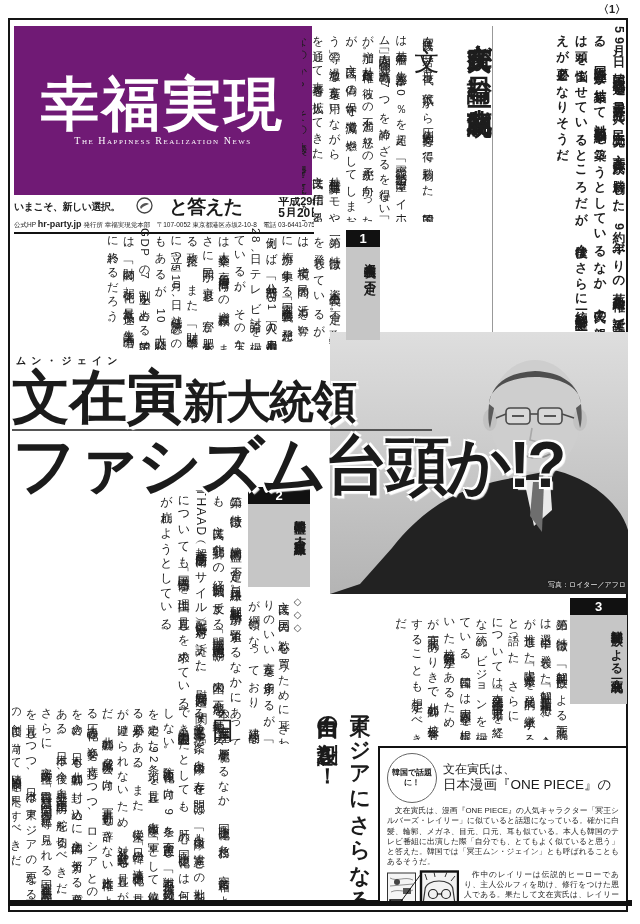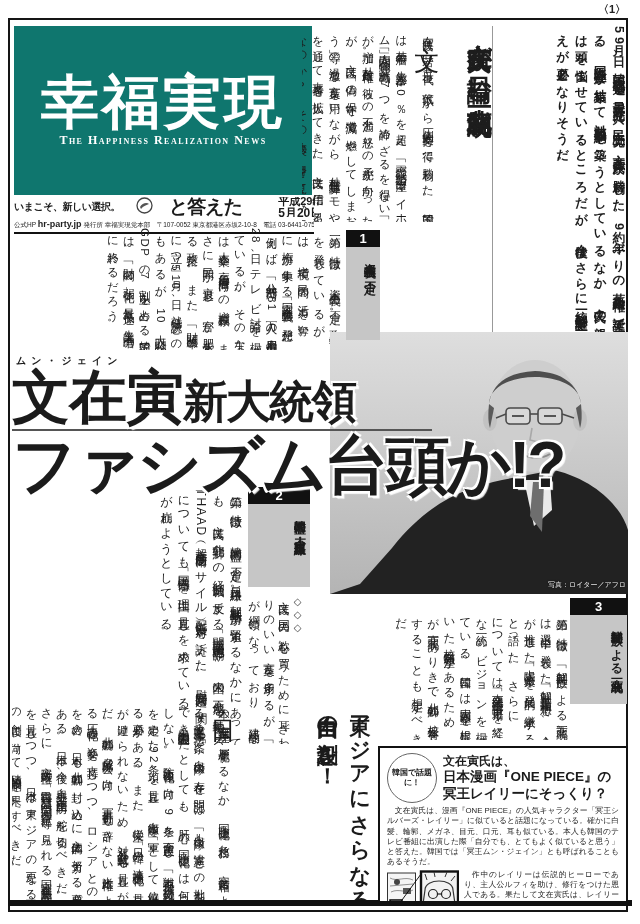--- a/index.html
+++ b/index.html
@@ -4,25 +4,25 @@
 <style>
   html,body{margin:0;padding:0;background:#fff;}
   body{width:640px;height:924px;position:relative;overflow:hidden;
        font-family:"Liberation Sans","DejaVu Sans",sans-serif;color:#1b1b1b;}
   .abs{position:absolute;}
   
   .frame{left:8px;top:18px;width:620px;height:894px;border:2px solid #151515;box-sizing:border-box;}
   .corner-mark{left:598px;top:2px;font-size:11px;font-weight:bold;color:#222;}
   .bottom-bar{left:8px;top:900px;width:624px;height:6px;background:#111;}
   
-  .masthead{left:14px;top:26px;width:298px;height:169px;background:#0f766e;
+  .masthead{left:14px;top:26px;width:298px;height:169px;background:#701a75;
             display:flex;flex-direction:column;align-items:center;justify-content:center;overflow:hidden;}
   .mh-jp{color:#fff;font-weight:900;font-size:58px;line-height:1.0;letter-spacing:3px;white-space:nowrap;}
-  .mh-sub{color:#fff;font-family:"Liberation Serif","DejaVu Serif",serif;font-size:12px;
-          letter-spacing:1.5px;margin:2px 0 0 0;white-space:nowrap;font-variant:small-caps;font-weight:bold;}
+  .mh-sub{color:#fff;font-family:"Liberation Serif","DejaVu Serif",serif;font-size:10px;
+          letter-spacing:1.5px;margin:2px 0 0 0;white-space:nowrap;font-variant:small-caps;font-weight:normal;}
   .mh-en{color:#fff;font-family:"Liberation Serif","DejaVu Serif",serif;font-weight:bold;
          font-size:88px;line-height:.88;letter-spacing:4px;white-space:nowrap;}
   .tagline-row{left:14px;top:197px;width:300px;height:20px;display:flex;align-items:center;gap:16px;overflow:hidden;}
   .tg-slogan{font-size:10px;font-weight:900;letter-spacing:-0.5px;white-space:nowrap;}
   .tg-party{font-size:19px;font-weight:900;letter-spacing:-1px;white-space:nowrap;}
   .tg-div{width:1px;height:18px;background:#333;margin:0 2px;}
   .tg-date{display:flex;flex-direction:column;line-height:1;}
   .tg-era{font-size:11px;font-weight:bold;}
   .tg-day{font-size:12px;font-weight:900;white-space:nowrap;}
   .fineprint{left:14px;top:219px;width:300px;font-size:6.5px;color:#222;white-space:nowrap;overflow:hidden;
@@ -74,21 +74,21 @@
   .bottom-headline{left:306px;top:700px;width:70px;height:202px;font-size:21px;font-weight:900;
                    letter-spacing:1px;line-height:1.55;text-align:start;writing-mode:vertical-rl;overflow:hidden;}
   .bottom-body{left:12px;top:700px;width:228px;height:202px;font-size:11.5px;line-height:1.33;}
   
   .feature-box{left:378px;top:746px;width:250px;height:157px;border:2.5px solid #111;box-sizing:border-box;
                background:#fff;padding:5px 7px;overflow:hidden;z-index:3;}
   .fb-head{display:flex;align-items:center;gap:6px;}
   .fb-badge{width:50px;height:50px;min-width:50px;border:1.5px solid #666;border-radius:50%;
             display:flex;align-items:center;justify-content:center;font-size:8px;font-weight:bold;
             text-align:center;line-height:1.3;padding:2px;box-sizing:border-box;}
-  .fb-title{font-weight:700;line-height:1.25;}
+  .fb-title{font-weight:400;line-height:1.25;}
   .fb-t1{font-size:12px;}
   .fb-t2,.fb-t3{font-size:13.5px;}
   .fb-body{font-size:7.8px;line-height:1.32;text-align:justify;margin-top:3px;}
   .fb-body p{margin:0 0 1px 0;text-indent:1em;}
   .fb-bottom{margin-top:2px;}
   .fb-manga{float:left;width:72px;margin-right:5px;}
 </style>
 </head>
 <body>
 
@@ -205,21 +205,20 @@
 <div class="abs bottom-body vtext">
   <span class="dropcap">日</span><span>本の安全保障が一層悪化するなか、国防強化は急務だ。安倍首相による改憲案（憲法9条に自衛隊の存在を明記）は、「自衛隊＝違憲」との批判を一蹴できたとしても、肝心の国防強化には何ら貢献しない。防衛力強化に向け、9条を全面改正し、「戦力不保持」「交戦権の否認」を定めた9条2項を見直し、自衛隊を「軍」として位置付ける必要がある。また、従来の「日米韓の連携強化」の見直しが避けられないため、対北外交戦略も見直しが必要だ。北朝鮮の脅威除去に向け、軍事行動も辞さない米政権による圧力強化の姿勢を支持しつつ、ロシアとの関係強化を含め、日本も北朝鮮の封じ込めに主体的に努力する必要がある。日本は今後、自主外交・自主国防に舵を切るべきだ。さらに、安倍政権の「官民対話」「同一労働同一賃金」等に見られる国家社会主義的な政策を見直しつつ、日本は東アジアの更なる「自由の創設」に向けて積極的役割を果たすべきだ。</span>
 </div>
 
 <div class="abs feature-box">
   <div class="fb-head">
     <div class="fb-badge">韓国で話題に！</div>
     <div class="fb-title">
       <div class="fb-t1">文在寅氏は、</div>
       <div class="fb-t2">日本漫画『ONE PIECE』の</div>
-      <div class="fb-t3">冥王レイリーにそっくり？</div>
     </div>
   </div>
   <div class="fb-body">
     <p>文在寅氏は、漫画『ONE PIECE』の人気キャラクター「冥王シルバーズ・レイリー」に似ていると話題になっている。確かに白髪、輪郭、メガネ、目元、口元、耳も似ている。本人も韓国のテレビ番組に出演した際「自分でも、とてもよく似ていると思う」と答えた。韓国では「冥王ムン・ジェイン」とも呼ばれることもあるそうだ。</p>
     <div class="fb-bottom">
       <div class="fb-manga">
         <svg width="72" height="56" viewBox="0 0 72 56">
           <rect x="0.5" y="3" width="28" height="50" fill="#f5f5f5" stroke="#333" stroke-width="1"></rect>
           <path d="M3,8 C10,12 18,6 26,10 M3,16 L26,14 M4,22 C12,18 20,24 26,20" fill="none" stroke="#777" stroke-width="0.8"></path>
           <circle cx="10" cy="12" r="3" fill="#444"></circle>

